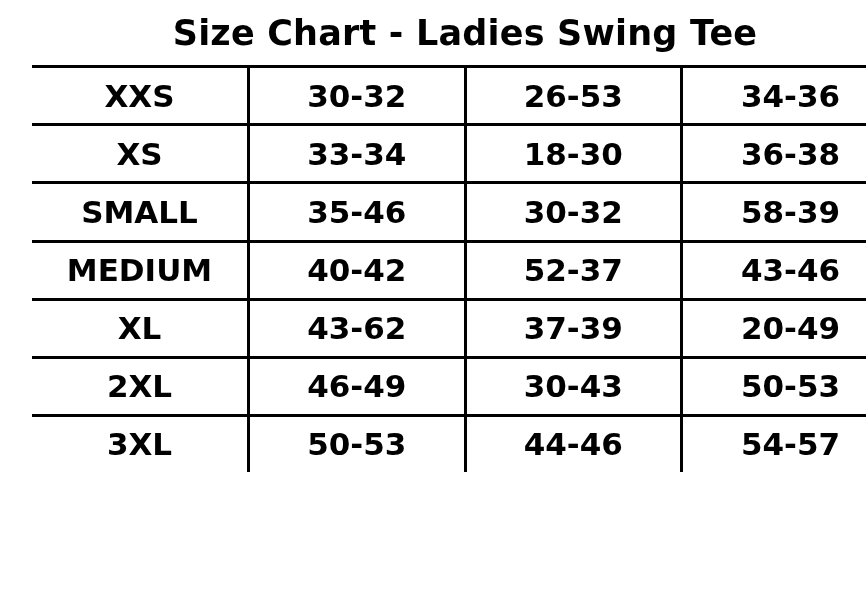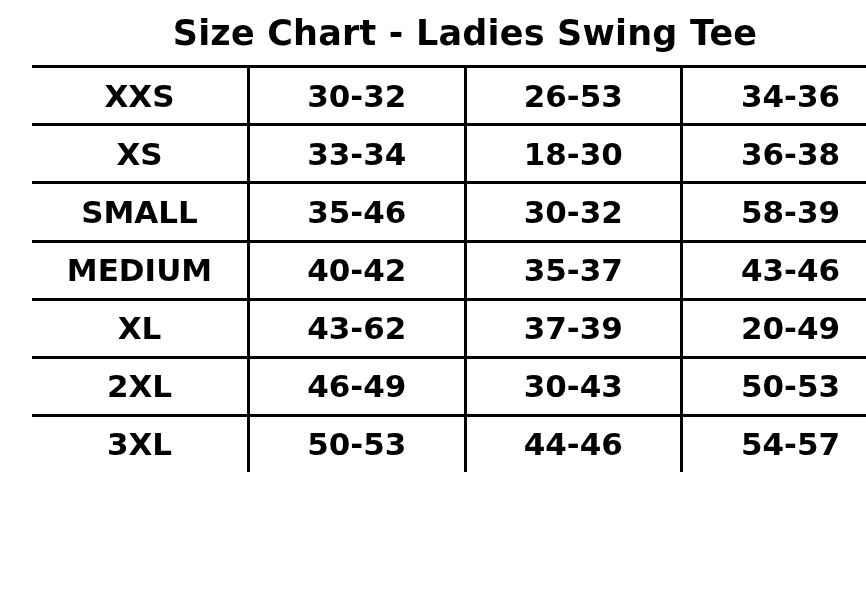--- a/index.html
+++ b/index.html
@@ -99,21 +99,21 @@
       </tr>
       <tr class="body-row">
         <td>SMALL</td>
         <td>35-46</td>
         <td>30-32</td>
         <td>58-39</td>
       </tr>
       <tr class="body-row">
         <td>MEDIUM</td>
         <td>40-42</td>
-        <td>35-37</td>
+        <td>52-37</td>
         <td>43-46</td>
       </tr>
       <tr class="body-row">
         <td>XL</td>
         <td>43-62</td>
         <td>37-39</td>
         <td>20-49</td>
       </tr>
       <tr class="body-row">
         <td>2XL</td>

